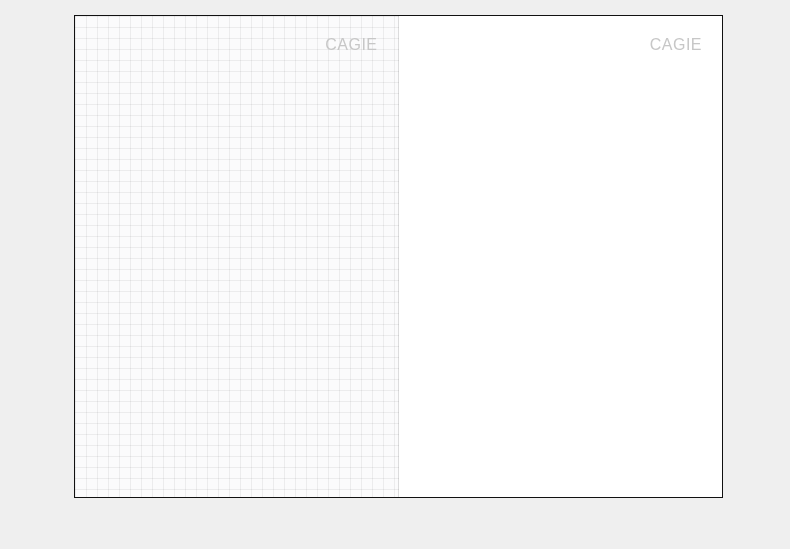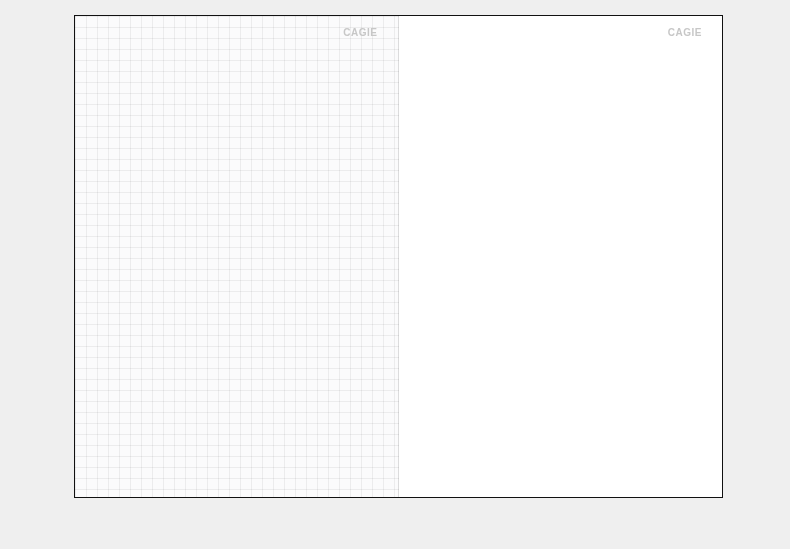--- a/index.html
+++ b/index.html
@@ -35,24 +35,24 @@
       linear-gradient(to right, rgba(0,0,0,0.06) 1px, transparent 1px),
       linear-gradient(to bottom, rgba(0,0,0,0.06) 1px, transparent 1px);
     background-size: 11px 11px;
     background-position: 0 0;
   }
   .page-right {
     background: #ffffff;
   }
   .brand {
     position: absolute;
-    top: 11px;
+    top: 20px;
     right: 20px;
-    font-size: 10px;
-    font-weight: 700;
+    font-size: 16px;
+    font-weight: 400;
     letter-spacing: 0.5px;
     color: #c7c7c7;
     user-select: none;
   }
 </style>
 </head>
 <body>
 
 <div class="notebook">
   <div class="page page-left">

